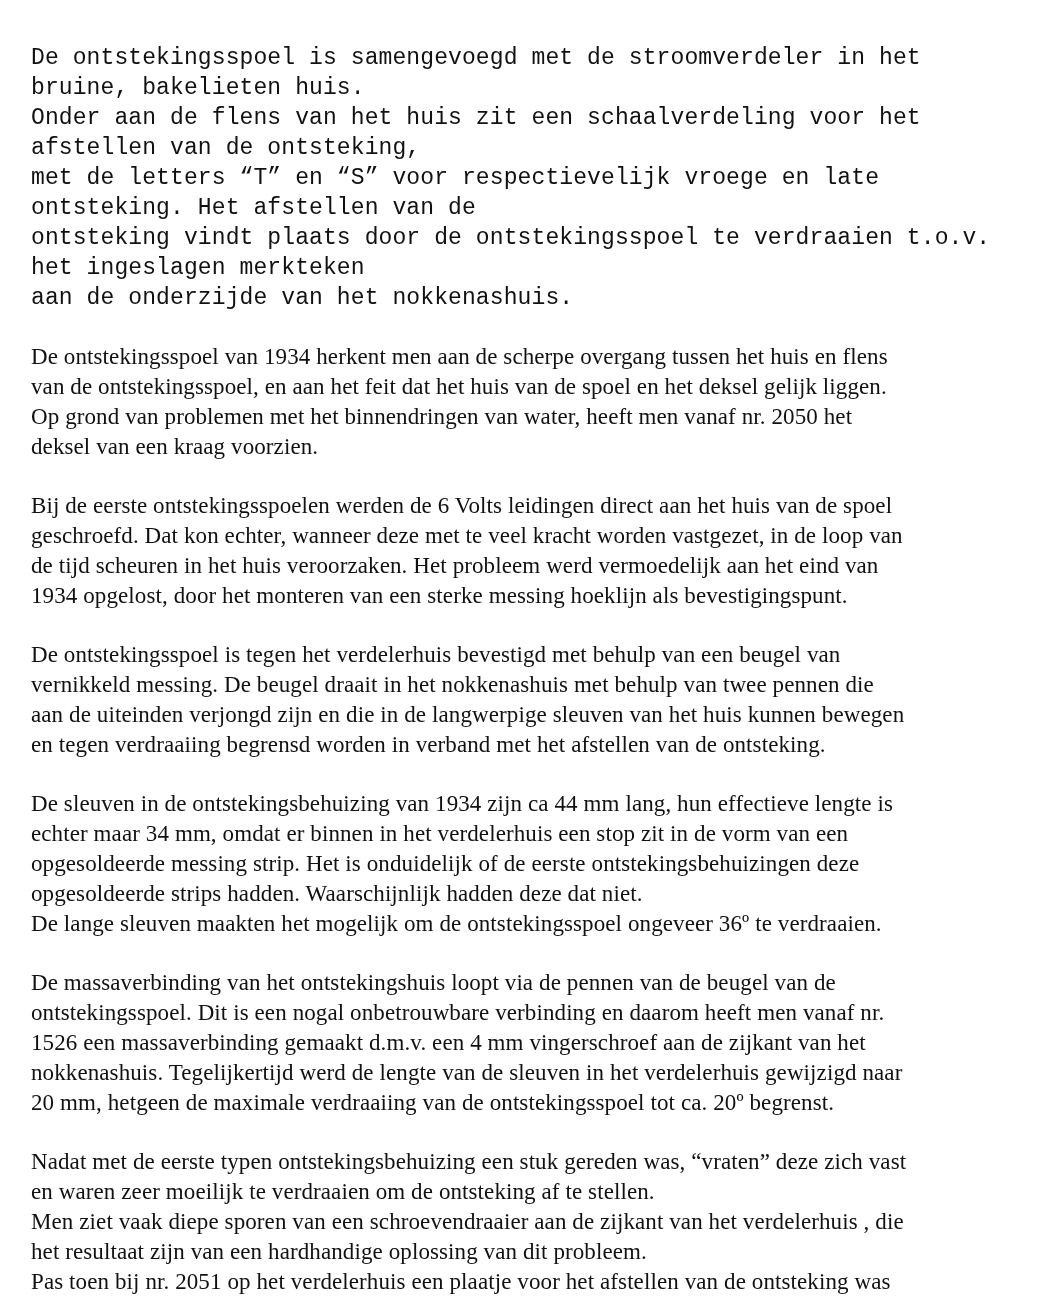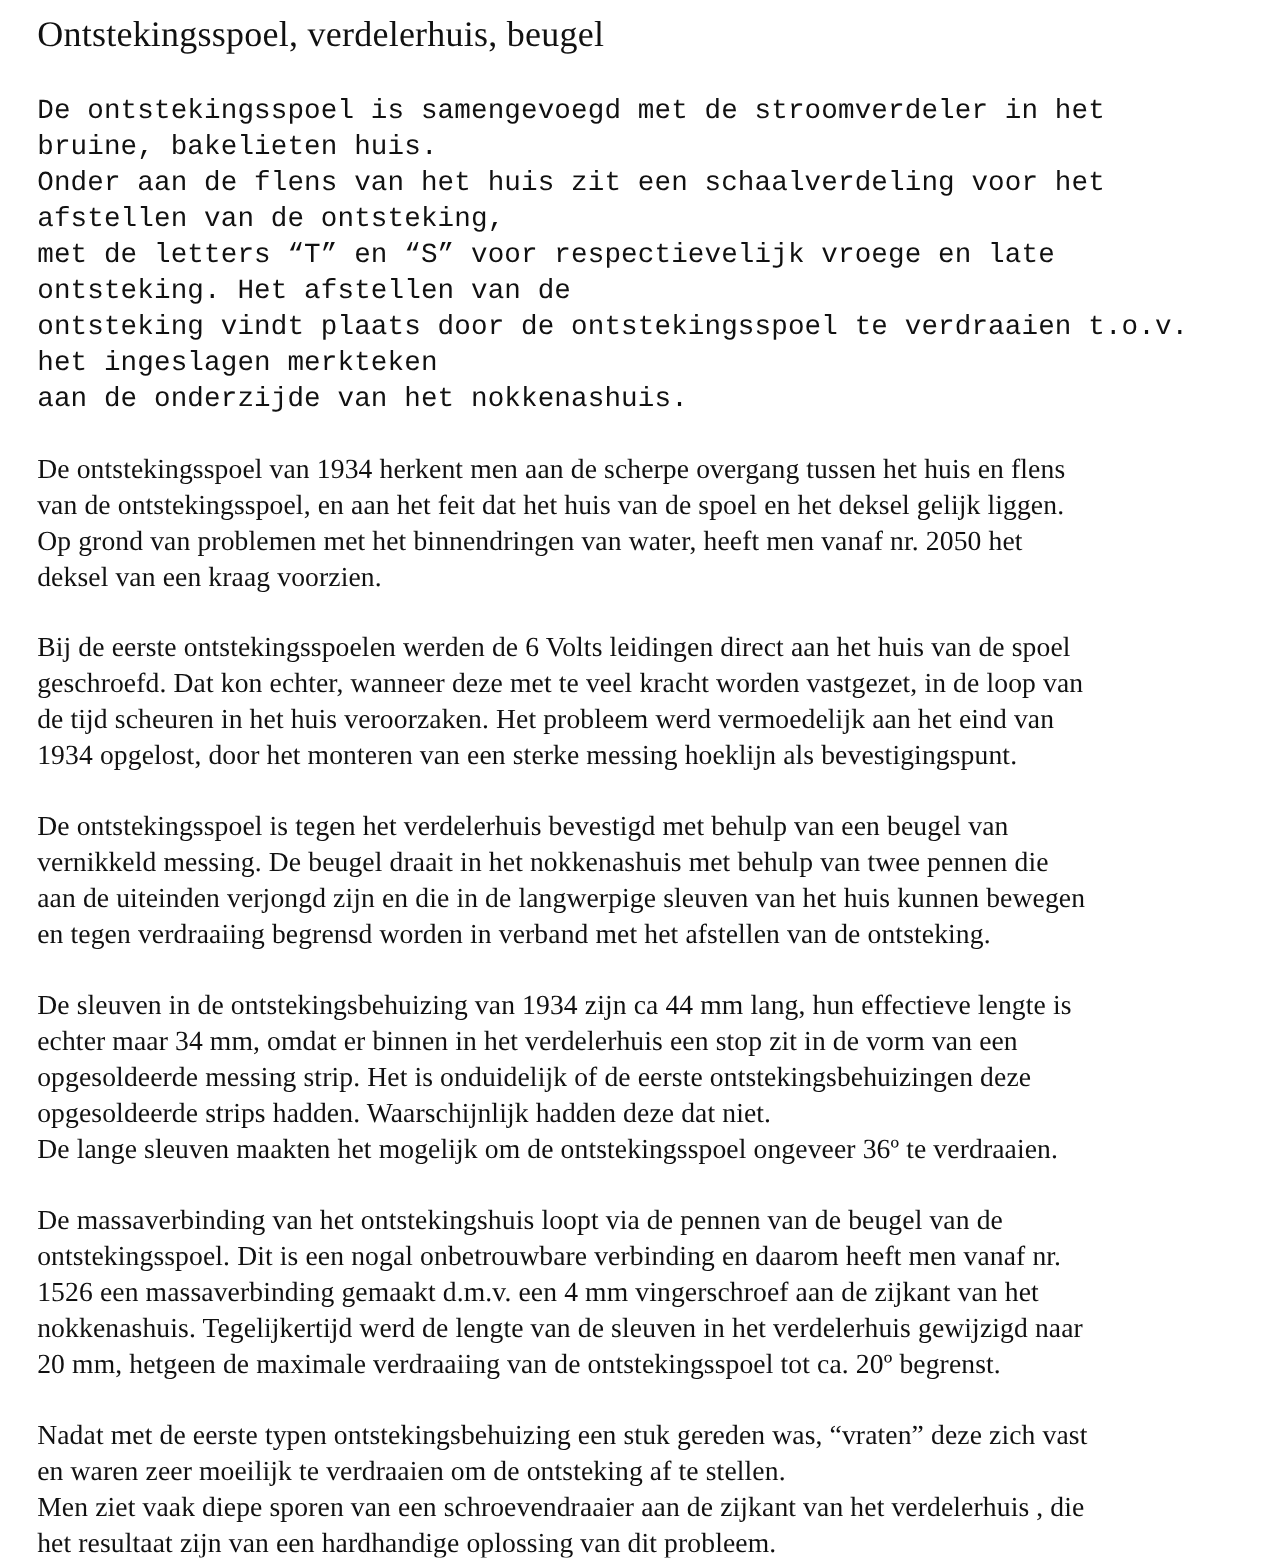--- a/index.html
+++ b/index.html
@@ -42,21 +42,20 @@
   .page-number {
     font-size: 30px;
     line-height: 30px;
     margin-top: 26px;
   }
 </style>
 </head>
 <body>
 
 <div class="page">
-  <h1 class="doc-title">Ontstekingsspoel, verdelerhuis, beugel</h1>
 
   <div class="para first">De ontstekingsspoel is samengevoegd met de stroomverdeler in het bruine, bakelieten huis.
 Onder aan de flens van het huis zit een schaalverdeling voor het afstellen van de ontsteking,
 met de letters “T” en “S” voor respectievelijk vroege en late ontsteking. Het afstellen van de
 ontsteking vindt plaats door de ontstekingsspoel te verdraaien t.o.v. het ingeslagen merkteken
 aan de onderzijde van het nokkenashuis.</div>
 
   <div class="para">De ontstekingsspoel van 1934 herkent men aan de scherpe overgang tussen het huis en flens
 van de ontstekingsspoel, en aan het feit dat het huis van de spoel en het deksel gelijk liggen.
 Op grond van problemen met het binnendringen van water, heeft men vanaf nr. 2050 het

